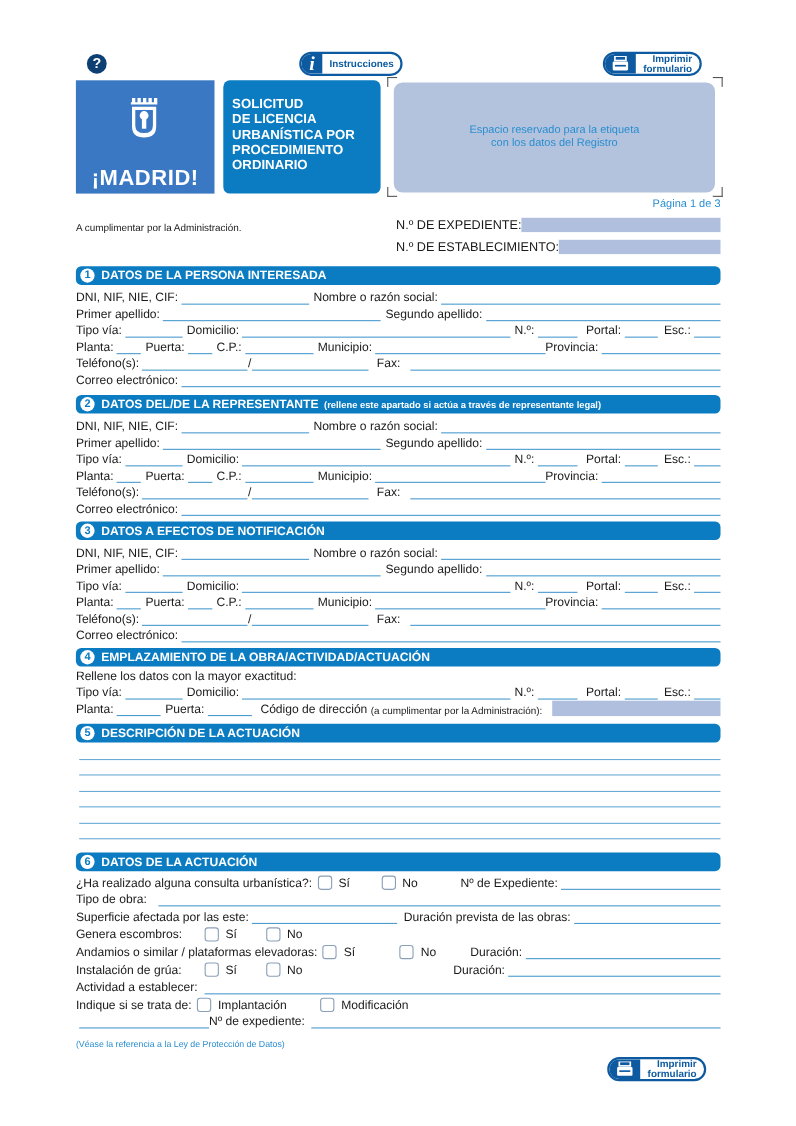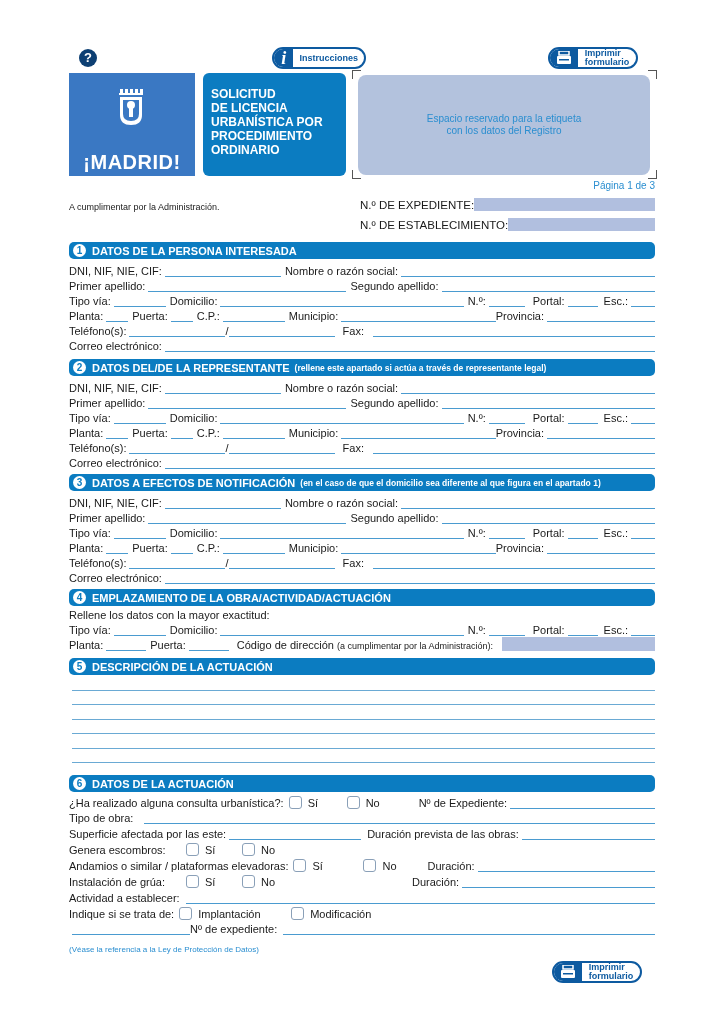--- a/index.html
+++ b/index.html
@@ -6,21 +6,21 @@
   body { width:724px; height:1024px; position:relative; overflow:hidden;
          font-family:"Liberation Sans", sans-serif; color:#1a1a1a; }
   .abs { position:absolute; }
   
   .help { left:79px; top:49px; width:18px; height:18px; border-radius:50%; background:#0d3f73;
           color:#fff; font-weight:bold; font-size:13px; text-align:center; line-height:18px; }
   .pill { height:22px; border:2px solid #0d5aa0; border-radius:12px; background:#fff; box-sizing:border-box;
           display:flex; align-items:stretch; overflow:hidden; }
   .pill .ic { background:#0d5aa0; color:#fff; display:flex; align-items:center; justify-content:center; }
   .pill .tx { color:#0d5aa0; font-weight:bold; font-size:9px; display:flex; align-items:center; justify-content:center;
-              text-align:left; line-height:9px; padding:0 6px; flex:1; }
+              text-align:right; line-height:9px; padding:0 6px; flex:1; }
   .logo { left:69px; top:73px; width:126px; height:103px; background:#3a78c3; color:#fff; }
   .logo .word { position:absolute; left:0; right:0; bottom:2px; text-align:center; font-size:20px; font-weight:bold; letter-spacing:0.5px; }
   .logo .crest { position:absolute; left:48px; top:14px; width:28px; height:40px; }
   .title-box { left:203px; top:73px; width:143px; height:103px; background:#0b7cc1; border-radius:6px; color:#fff;
                font-weight:bold; font-size:12px; line-height:14px; padding:14px 0 0 8px; box-sizing:border-box; }
   .reg-box { left:358px; top:75px; width:292px; height:100px; background:#b3c2dd; border-radius:8px;
              color:#2a8ed0; font-size:10px; text-align:center; display:flex; align-items:center; justify-content:center; line-height:12px; }
   .corner { width:8px; height:8px; border-color:#555; border-style:solid; }
   .pagina { right:69px; top:180px; color:#2a8ed0; font-size:10px; }
   .admin-note { left:69px; top:202px; font-size:9px; }
@@ -206,21 +206,20 @@
       <span class="lbl">Fax:</span>
       <span class="ln grow" style="margin-left:6px;margin-right:0;"></span>
     </div>
     <div class="abs row" style="top:455px;">
       <span class="lbl">Correo electrónico:</span>
       <span class="ln grow" style="margin-right:0;"></span>
     </div>
     <div class="abs sec-head" style="top:474px;">
       <span class="num">3</span>
       <span>DATOS A EFECTOS DE NOTIFICACIÓN</span>
-      <span class="sub">(en el caso de que el domicilio sea diferente al que figura en el apartado 1)</span>
     </div>
     <div class="abs row" style="top:495px;">
       <span class="lbl">DNI, NIF, NIE, CIF:</span>
       <span class="ln" style="width:116px;"></span>
       <span class="lbl">Nombre o razón social:</span>
       <span class="ln grow" style="margin-right:0;"></span>
     </div>
     <div class="abs row" style="top:510px;">
       <span class="lbl">Primer apellido:</span>
       <span class="ln" style="width:198px;"></span>

